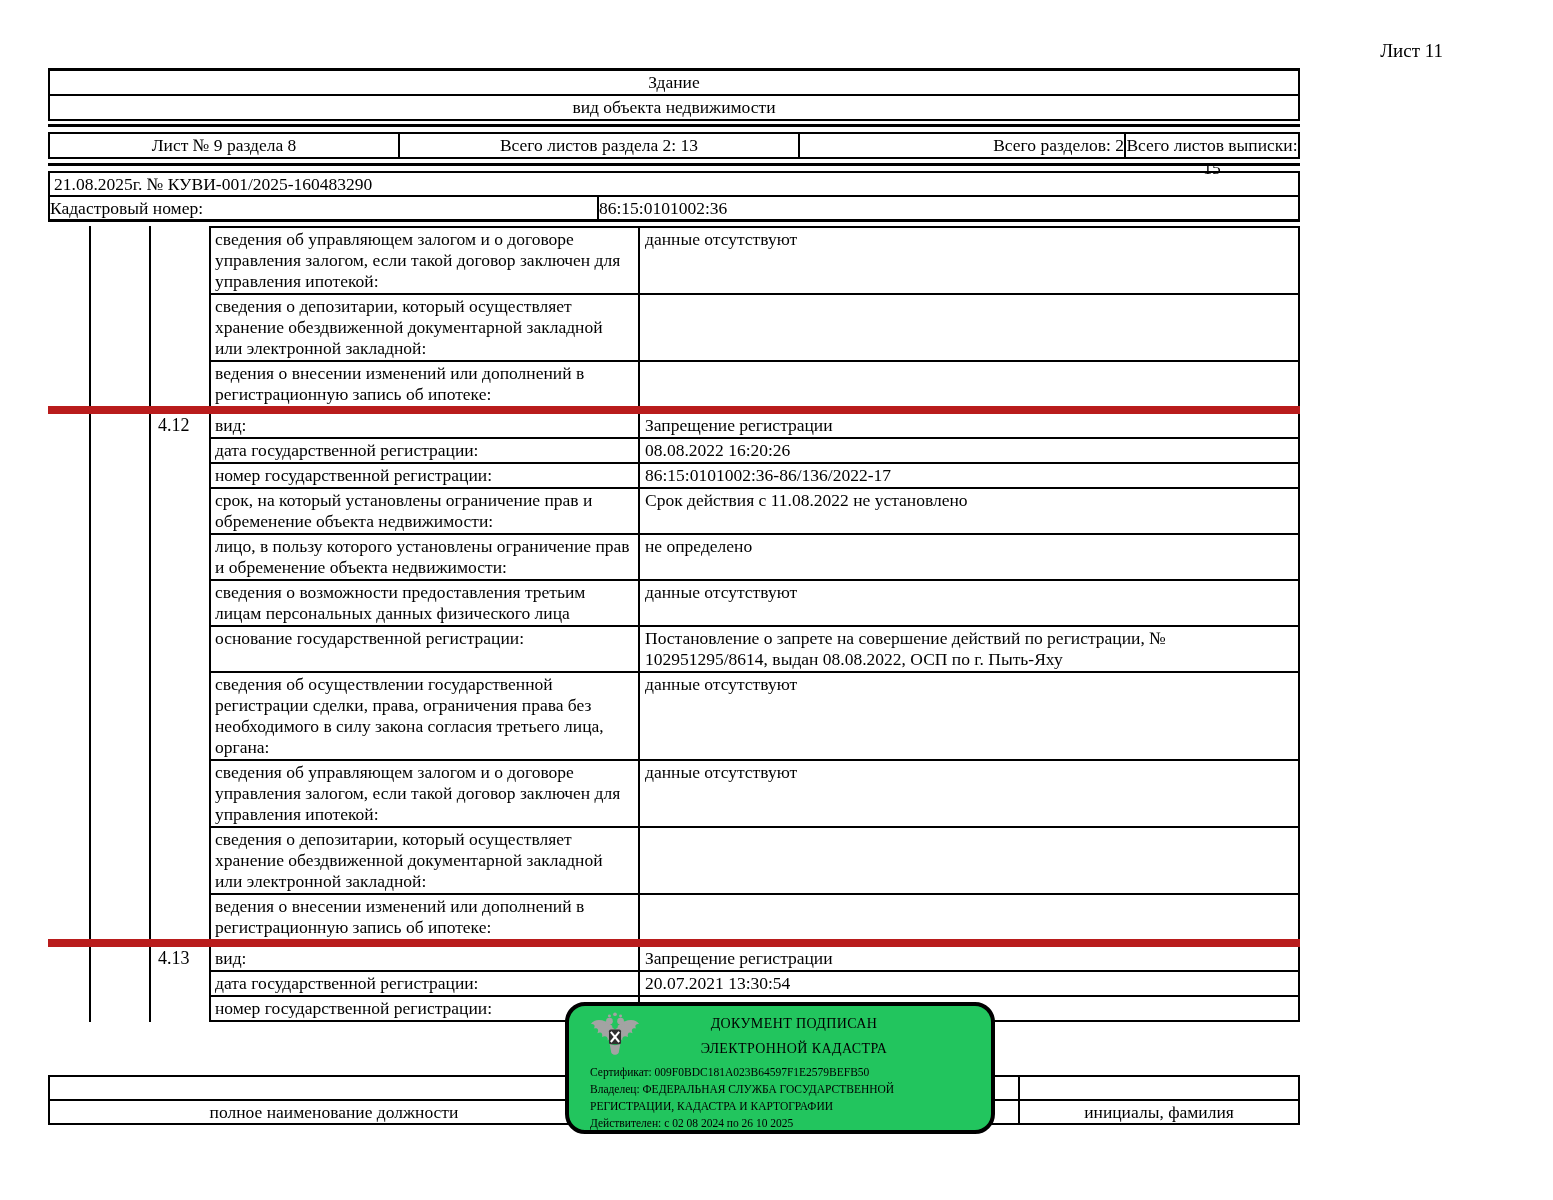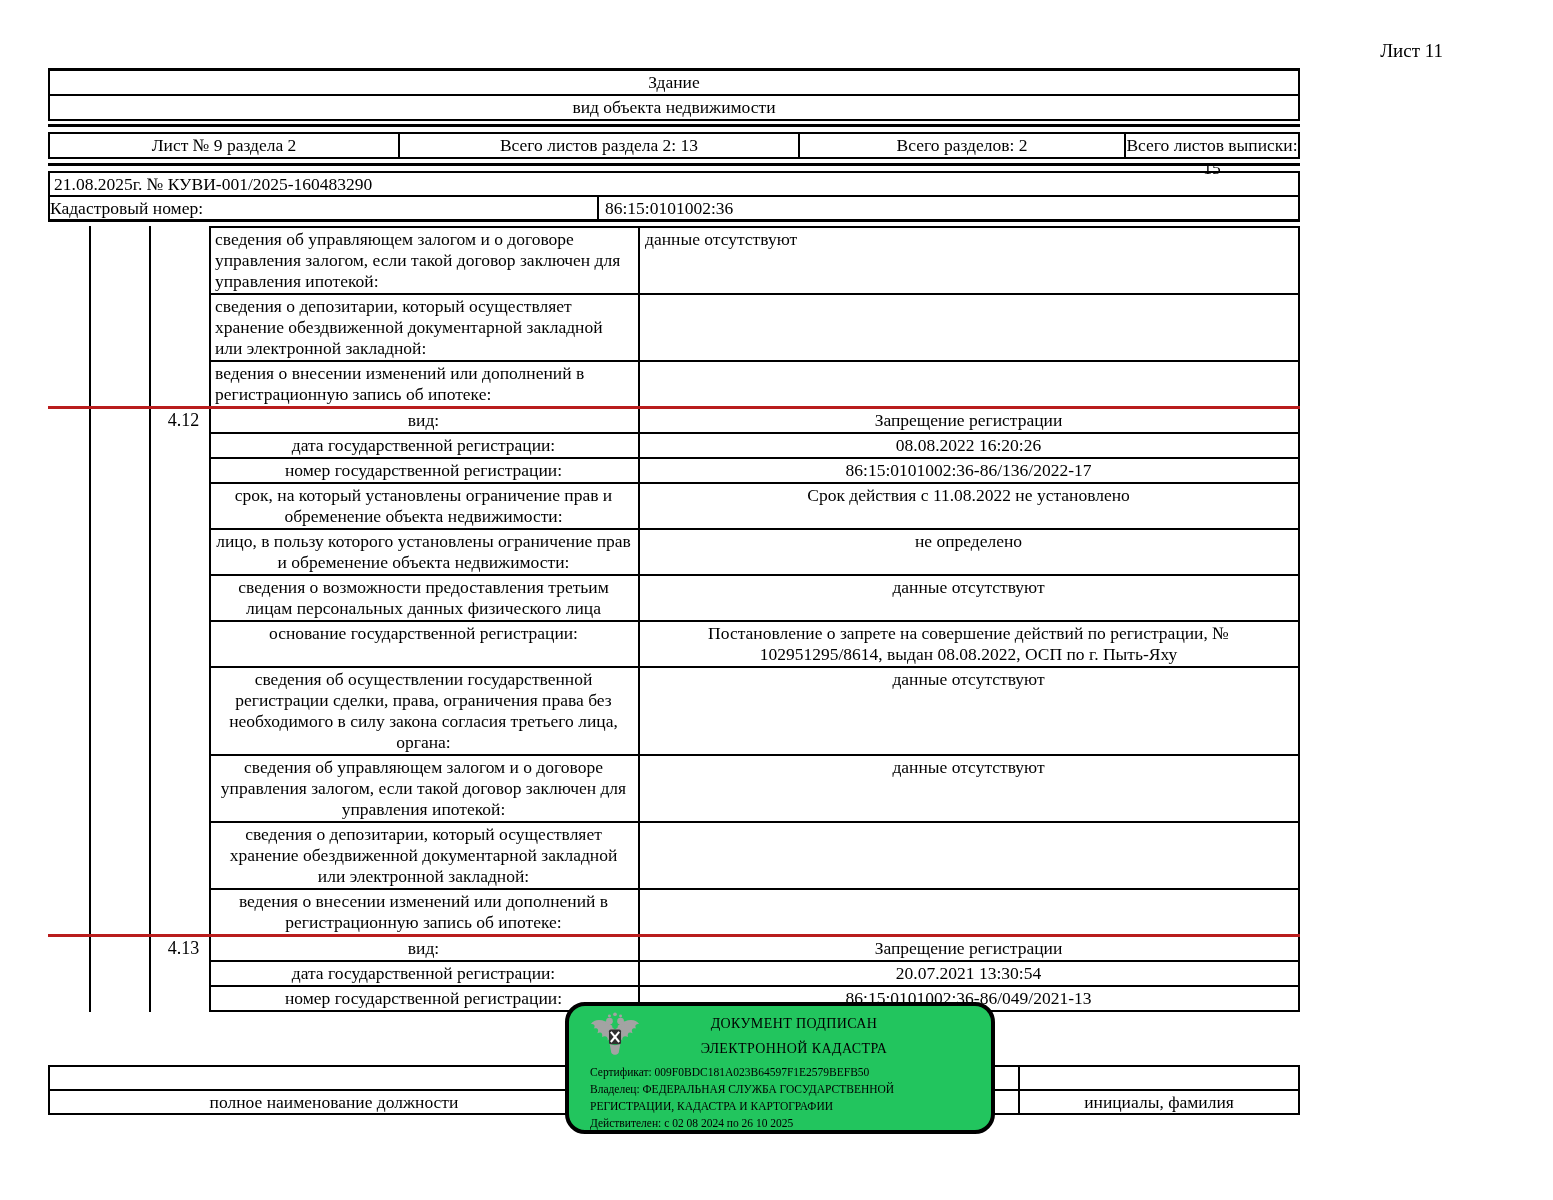--- a/index.html
+++ b/index.html
@@ -11,32 +11,32 @@
   
   .object-box{margin-top:6px;border:2px solid #000;border-top:3px solid #000;}
   .obj-row{height:23px;line-height:23px;text-align:center;font-size:17.5px;}
   .obj-row.top{border-bottom:2px solid #000;}
   .hrule{border-top:3px solid #000;margin-top:3px;height:0;}
   .hrule.r2{margin-top:4px;}
   .sheets-row{display:flex;border:2px solid #000;margin-top:5px;height:23px;line-height:23px;text-align:center;font-size:17.5px;}
   .scell{box-sizing:border-box;}
   .scell.s1{width:350px;border-right:2px solid #000;}
   .scell.s2{width:400px;border-right:2px solid #000;}
-  .scell.s3{width:326px;border-right:2px solid #000;}
+  .scell.s3{width:326px;border-right:2px solid #000;text-align:right;}
   .scell.s4{flex:1;}
   .docnum-box{border:2px solid #000;border-bottom:3px solid #000;margin-top:5px;font-size:17.5px;}
   .docnum-row{height:22px;line-height:22px;padding-left:4px;border-bottom:2px solid #000;}
   .cad-row{display:flex;height:22px;line-height:22px;}
   .cad-label{width:549px;box-sizing:border-box;border-right:2px solid #000;}
-  .cad-value{flex:1;padding-left:6px;}
+  .cad-value{flex:1;padding-left:0;}
 
   
   .main-table{margin-top:4px;font-size:17.5px;line-height:21px;}
   .tgroup{display:flex;padding-left:41px;}
-  .tgroup + .tgroup{border-top:3px solid #b91c1c;text-align:center;}
+  .tgroup + .tgroup{border-top:8px solid #b91c1c;}
   .gcol{box-sizing:border-box;border-left:2px solid #000;}
   .gcol.c1{width:60px;}
   .gcol.c2{width:60px;font-size:18px;padding:1px 0 0 7px;}
   .grows{flex:1;border-left:2px solid #000;border-right:2px solid #000;display:flex;flex-direction:column;}
   .tgroup:first-child .grows{border-top:2px solid #000;}
   .tgroup:last-child .grows{border-bottom:2px solid #000;}
   .trow{display:flex;min-height:22px;}
   .trow + .trow{border-top:2px solid #000;}
   .tcell{box-sizing:border-box;}
   .tlabel{width:429px;border-right:2px solid #000;padding:1px 6px 1px 4px;}
@@ -68,21 +68,21 @@
 
   <div class="content">
 
     <div class="object-box">
       <div class="obj-row top">Здание</div>
       <div class="obj-row">вид объекта недвижимости</div>
     </div>
     <div class="hrule"></div>
 
     <div class="sheets-row">
-      <div class="scell s1">Лист № 9 раздела 2</div>
+      <div class="scell s1">Лист № 9 раздела 8</div>
       <div class="scell s2">Всего листов раздела 2: 13</div>
       <div class="scell s3">Всего разделов: 2</div>
       <div class="scell s4">Всего листов выписки: 15</div>
     </div>
     <div class="hrule r2"></div>
 
     <div class="docnum-box">
       <div class="docnum-row">21.08.2025г. № КУВИ-001/2025-160483290</div>
       <div class="cad-row">
         <div class="cad-label">Кадастровый номер:</div>

